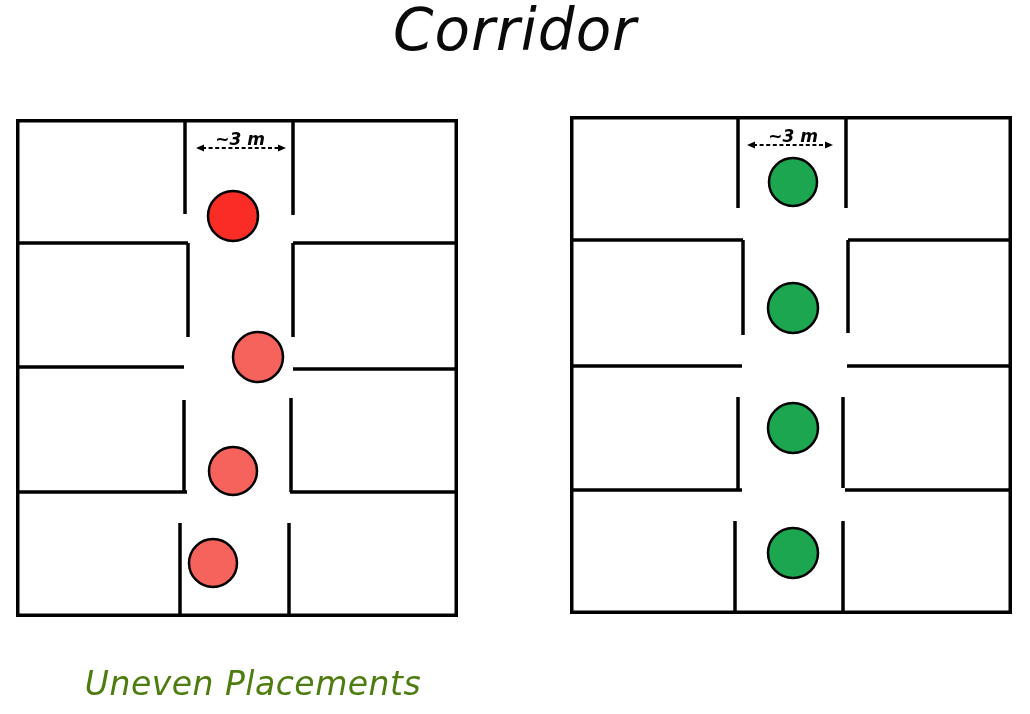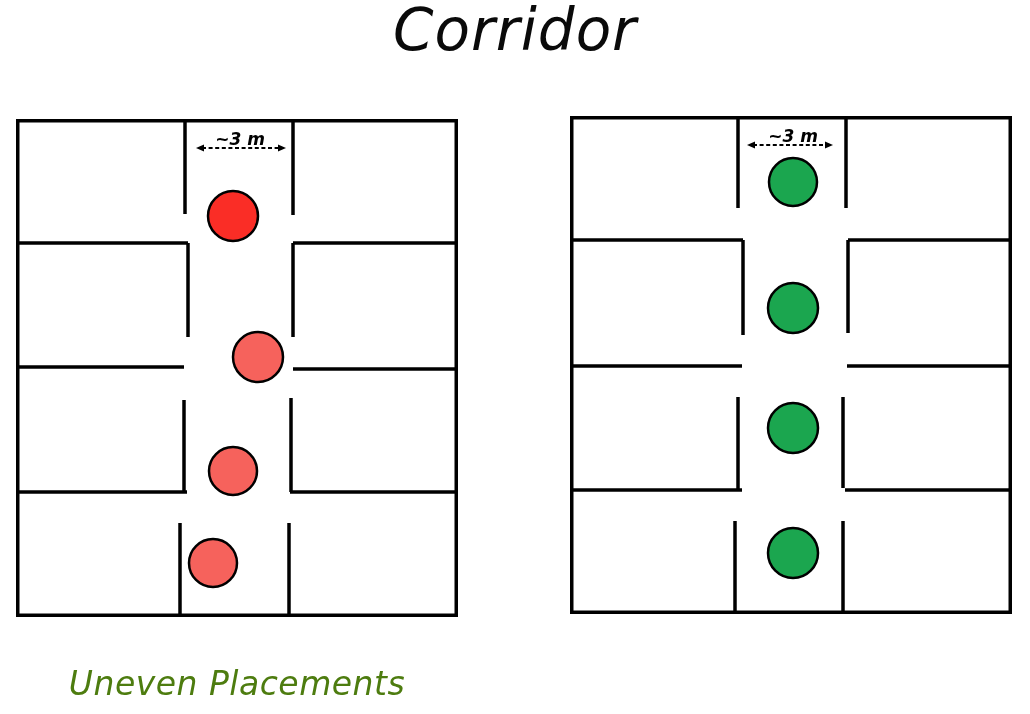--- a/index.html
+++ b/index.html
@@ -25,21 +25,21 @@
     text-align: center;
     font-size: 58px;
     line-height: 70px;
     font-weight: 500;
     letter-spacing: 1px;
     color: #0a0a0a;
   }
   figure.diagram {
     position: absolute;
     margin: 0;
-    padding: 0;
+    padding: 16px;
   }
   figure.diagram svg {
     position: absolute;
     left: 0;
     top: 0;
     overflow: visible;
   }
   figure.diagram svg text {
     font-family: "DejaVu Sans", "Liberation Sans", sans-serif;
   }

